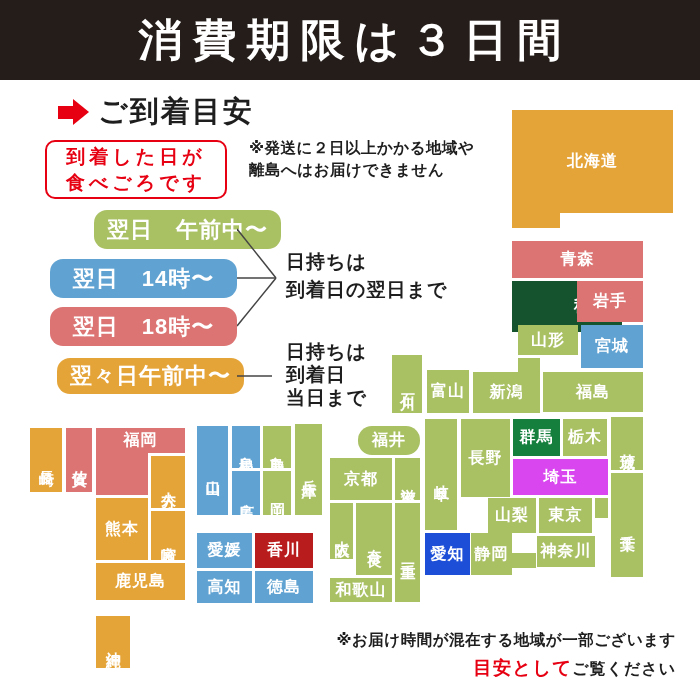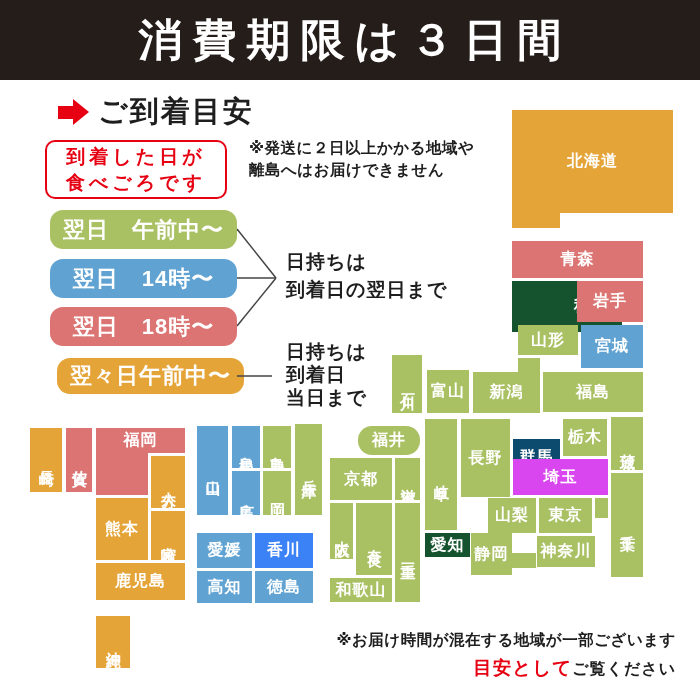--- a/index.html
+++ b/index.html
@@ -22,21 +22,21 @@
            border:2.5px solid #e60012;border-radius:10px;color:#e60012;
            display:flex;flex-direction:column;align-items:center;justify-content:center;
            font-size:19px;letter-spacing:4px;line-height:1.35;}
   
   .ship-note{position:absolute;left:249px;top:137px;font-size:15.5px;line-height:1.42;
              color:#1e1e1e;letter-spacing:0.5px;}
   
   .pill{position:absolute;left:50px;width:187px;height:39px;border-radius:13px;
         color:#fff;font-size:22px;letter-spacing:1px;
         display:flex;align-items:center;justify-content:center;white-space:pre;}
-  .pill-0{top:210px;} .pill-1{top:259px;} .pill-2{top:307px;} .pill-3{top:358px;height:36px;}
+  .pill-0{top:210px;margin-left:44px;} .pill-1{top:259px;} .pill-2{top:307px;} .pill-3{top:358px;height:36px;}
   .keep-note{position:absolute;left:286px;font-size:19px;color:#1e1e1e;letter-spacing:1px;}
   .keep-note span{display:block;}
   .keep-note-a{top:248px;line-height:28px;}
   .keep-note-b{top:340px;line-height:23px;}
   .connector{position:absolute;left:237px;top:210px;}
   
   .map{position:absolute;left:0;top:0;width:700px;height:700px;}
   .map-pref{position:absolute;display:flex;align-items:center;justify-content:center;}
   .map-pref .lbl{color:#fff;font-size:16px;letter-spacing:1px;white-space:nowrap;}
   .map-pref .lbl.vert{writing-mode:vertical-rl;font-size:15px;letter-spacing:2px;}
@@ -139,21 +139,21 @@
       </div>
       <div class="map-pref" style="left: 358px; top: 426px; width: 62px; height: 29px; background: rgb(169, 192, 99); border-radius: 14px;">
         <span class="lbl">福井</span>
       </div>
       <div class="map-pref" style="left: 425px; top: 419px; width: 32px; height: 111px; background: rgb(169, 192, 99);">
         <span class="lbl vert">岐阜</span>
       </div>
       <div class="map-pref" style="left: 461px; top: 419px; width: 49px; height: 78px; background: rgb(169, 192, 99);">
         <span class="lbl">長野</span>
       </div>
-      <div class="map-pref" style="left: 513px; top: 419px; width: 47px; height: 37px; background: #0c4a6e; margin-top: 20px;">
+      <div class="map-pref" style="left: 513px; top: 419px; width: 47px; height: 37px; background: #15803d;">
         <span class="lbl">群馬</span>
       </div>
       <div class="map-pref" style="left: 563px; top: 419px; width: 44px; height: 37px; background: rgb(169, 192, 99);">
         <span class="lbl">栃木</span>
       </div>
       <div class="map-pref" style="left: 611px; top: 417px; width: 32px; height: 53px; background: rgb(169, 192, 99);">
         <span class="lbl vert">茨城</span>
       </div>
       <div class="map-pref" style="left: 513px; top: 459px; width: 95px; height: 36px; background: #d946ef;">
         <span class="lbl">埼玉</span>
@@ -168,21 +168,21 @@
       <div class="map-pref" style="left: 611px; top: 473px; width: 32px; height: 104px; background: rgb(169, 192, 99);">
         <span class="lbl vert">千葉</span>
       </div>
       <div class="map-pref" style="left: 537px; top: 536px; width: 58px; height: 31px; background: rgb(169, 192, 99);">
         <span class="lbl">神奈川</span>
       </div>
       <div class="map-pref" style="left: 471px; top: 533px; width: 41px; height: 42px; background: rgb(169, 192, 99);">
         <span class="lbl">静岡</span>
       </div>
       <div class="map-pref" style="left: 512px; top: 553px; width: 24px; height: 15px; background: rgb(169, 192, 99);"></div>
-      <div class="map-pref" style="left: 425px; top: 533px; width: 45px; height: 24px; background: #14532d;">
+      <div class="map-pref" style="left: 425px; top: 533px; width: 45px; height: 42px; background: #1d4ed8;">
         <span class="lbl">愛知</span>
       </div>
       <div class="map-pref" style="left: 330px; top: 458px; width: 62px; height: 42px; background: rgb(169, 192, 99);">
         <span class="lbl">京都</span>
       </div>
       <div class="map-pref" style="left: 395px; top: 458px; width: 25px; height: 42px; background: rgb(169, 192, 99);">
         <span class="lbl vert">滋賀</span>
       </div>
       <div class="map-pref" style="left: 330px; top: 503px; width: 23px; height: 56px; background: rgb(169, 192, 99);">
         <span class="lbl vert">大阪</span>
@@ -210,21 +210,21 @@
       </div>
       <div class="map-pref" style="left: 232px; top: 471px; width: 28px; height: 44px; background: rgb(96, 163, 210);">
         <span class="lbl vert">広島</span>
       </div>
       <div class="map-pref" style="left: 197px; top: 426px; width: 31px; height: 89px; background: rgb(96, 163, 210);">
         <span class="lbl vert">山口</span>
       </div>
       <div class="map-pref" style="left: 197px; top: 533px; width: 55px; height: 35px; background: rgb(96, 163, 210);">
         <span class="lbl">愛媛</span>
       </div>
-      <div class="map-pref" style="left: 255px; top: 533px; width: 58px; height: 35px; background: #3b82f6;">
+      <div class="map-pref" style="left: 255px; top: 533px; width: 58px; height: 35px; background: #b91c1c;">
         <span class="lbl">香川</span>
       </div>
       <div class="map-pref" style="left: 197px; top: 571px; width: 55px; height: 32px; background: rgb(96, 163, 210);">
         <span class="lbl">高知</span>
       </div>
       <div class="map-pref" style="left: 255px; top: 571px; width: 58px; height: 32px; background: rgb(96, 163, 210);">
         <span class="lbl">徳島</span>
       </div>
       <div class="map-pref" style="left: 30px; top: 428px; width: 32px; height: 64px; background: rgb(229, 164, 56);">
         <span class="lbl vert">長崎</span>

